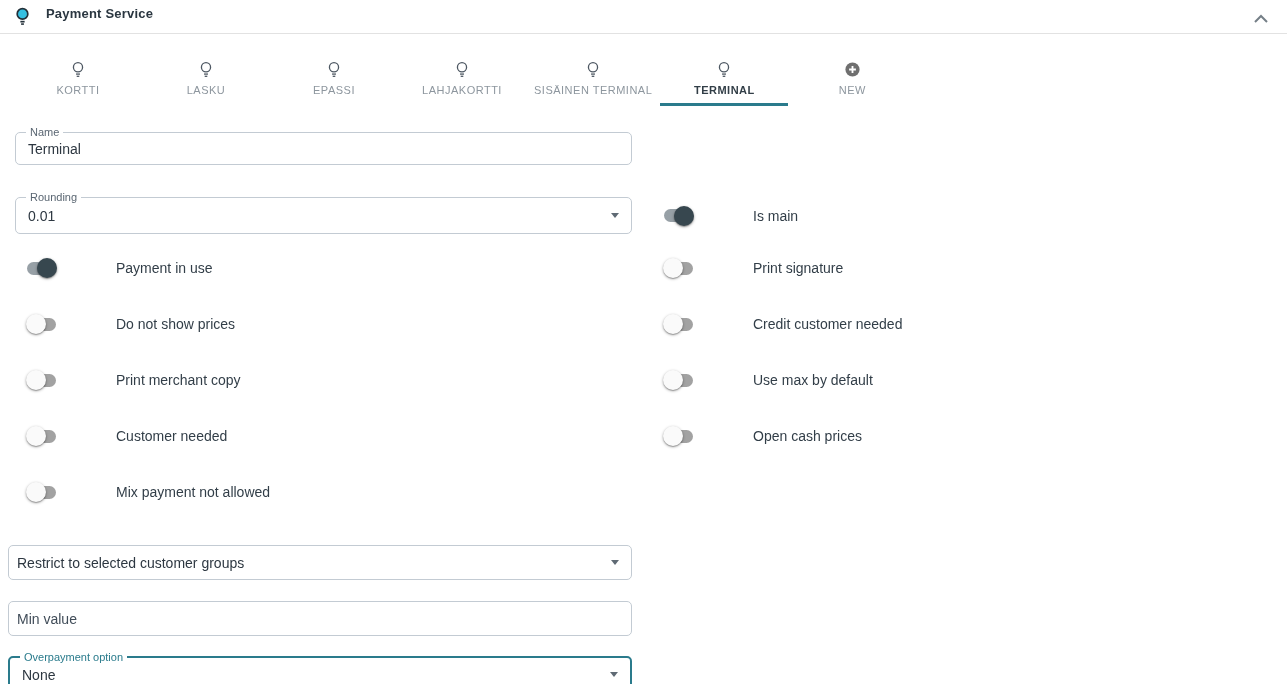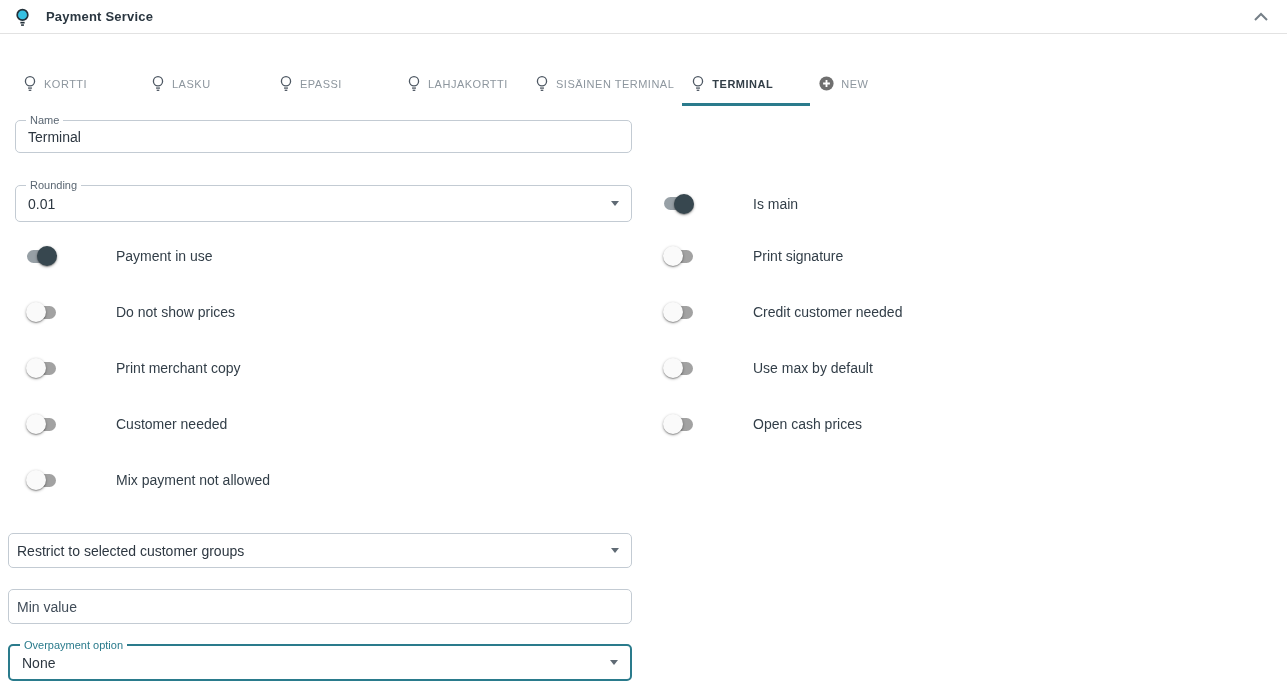--- a/index.html
+++ b/index.html
@@ -1,30 +1,30 @@
 <!DOCTYPE html>
 <html><head>
 <meta charset="utf-8">
 <style>
   * { box-sizing: border-box; margin: 0; padding: 0; }
   html, body { width: 1287px; height: 684px; background: #ffffff; overflow: hidden;
     font-family: "Liberation Sans", "DejaVu Sans", sans-serif; }
 
   
-  .topbar { height: 34px; display: flex; align-items: center; padding: 0 14px;
+  .topbar { height: 34px; display: flex; align-items: flex-start; padding: 6px 14px;
     border-bottom: 1px solid #e2e2e2; background: #fff; }
   .topbar .bulb { width: 18px; height: 20px; margin-right: 14px; display: flex; align-items: center; }
   .topbar-title { font-size: 13px; font-weight: 700; color: #2a3640; letter-spacing: .2px; }
   .topbar-spacer { flex: 1; }
   .collapse-btn { width: 24px; height: 24px; display: flex; align-items: center; justify-content: center;
     cursor: pointer; background: none; border: none; }
 
   
   .tabs { display: flex; padding-left: 14px; height: 72px; }
-  .tab { min-width: 128px; padding: 27px 8px 0 8px; display: flex; flex-direction: row;
+  .tab { min-width: 128px; padding: 27px 8px 0 8px; display: flex; flex-direction: column;
     align-items: center; gap: 6px; position: relative; cursor: pointer; white-space: nowrap; }
   .tab-icon { height: 17px; display: flex; align-items: center; color: #4d5762; }
   .tab-label { font-size: 11px; letter-spacing: .5px; color: #8d969e; }
   .tab.active .tab-label { color: #323e47; font-weight: 700; }
   .tab.active::after { content: ""; position: absolute; left: 0; right: 0; bottom: 0;
     height: 3px; background: #2a7b8c; }
 
   
   .content { padding: 0 8px; }
   .row { display: grid; grid-template-columns: 624px 1fr; column-gap: 20px; }
@@ -40,21 +40,21 @@
   .field input { border: none; outline: none; width: 100%; font-size: 14px; color: #2d3741;
     font-family: inherit; background: transparent; }
   .field input::placeholder { color: #414d59; opacity: 1; }
   .select-arrow { width: 0; height: 0; border-left: 4.5px solid transparent;
     border-right: 4.5px solid transparent; border-top: 5px solid #5f6a74; margin-left: 8px; }
   .field.focused { border: 2px solid #2a7b8c; }
   .field.focused .float-label { color: #2a7b8c; }
 
   .inset { margin-left: 7px; width: 617px; }
 
-  .name-row { margin-top: 14px; }
+  .name-row { margin-top: 26px; }
   .rounding-row { margin-top: 32px; }
   .toggles-block { margin-top: 6px; }
   .toggle-row { height: 56px; display: flex; align-items: center; cursor: pointer; gap: 48px; }
   .toggle-row.pl19 { padding-left: 19px; }
   .toggle-row.pl12 { padding-left: 12px; }
   .right-center { display: flex; align-items: center; padding-left: 12px; }
 
   
   .switch { width: 29px; height: 13px; border-radius: 7px; background: #a2a2a2; position: relative;
     flex: none; }

